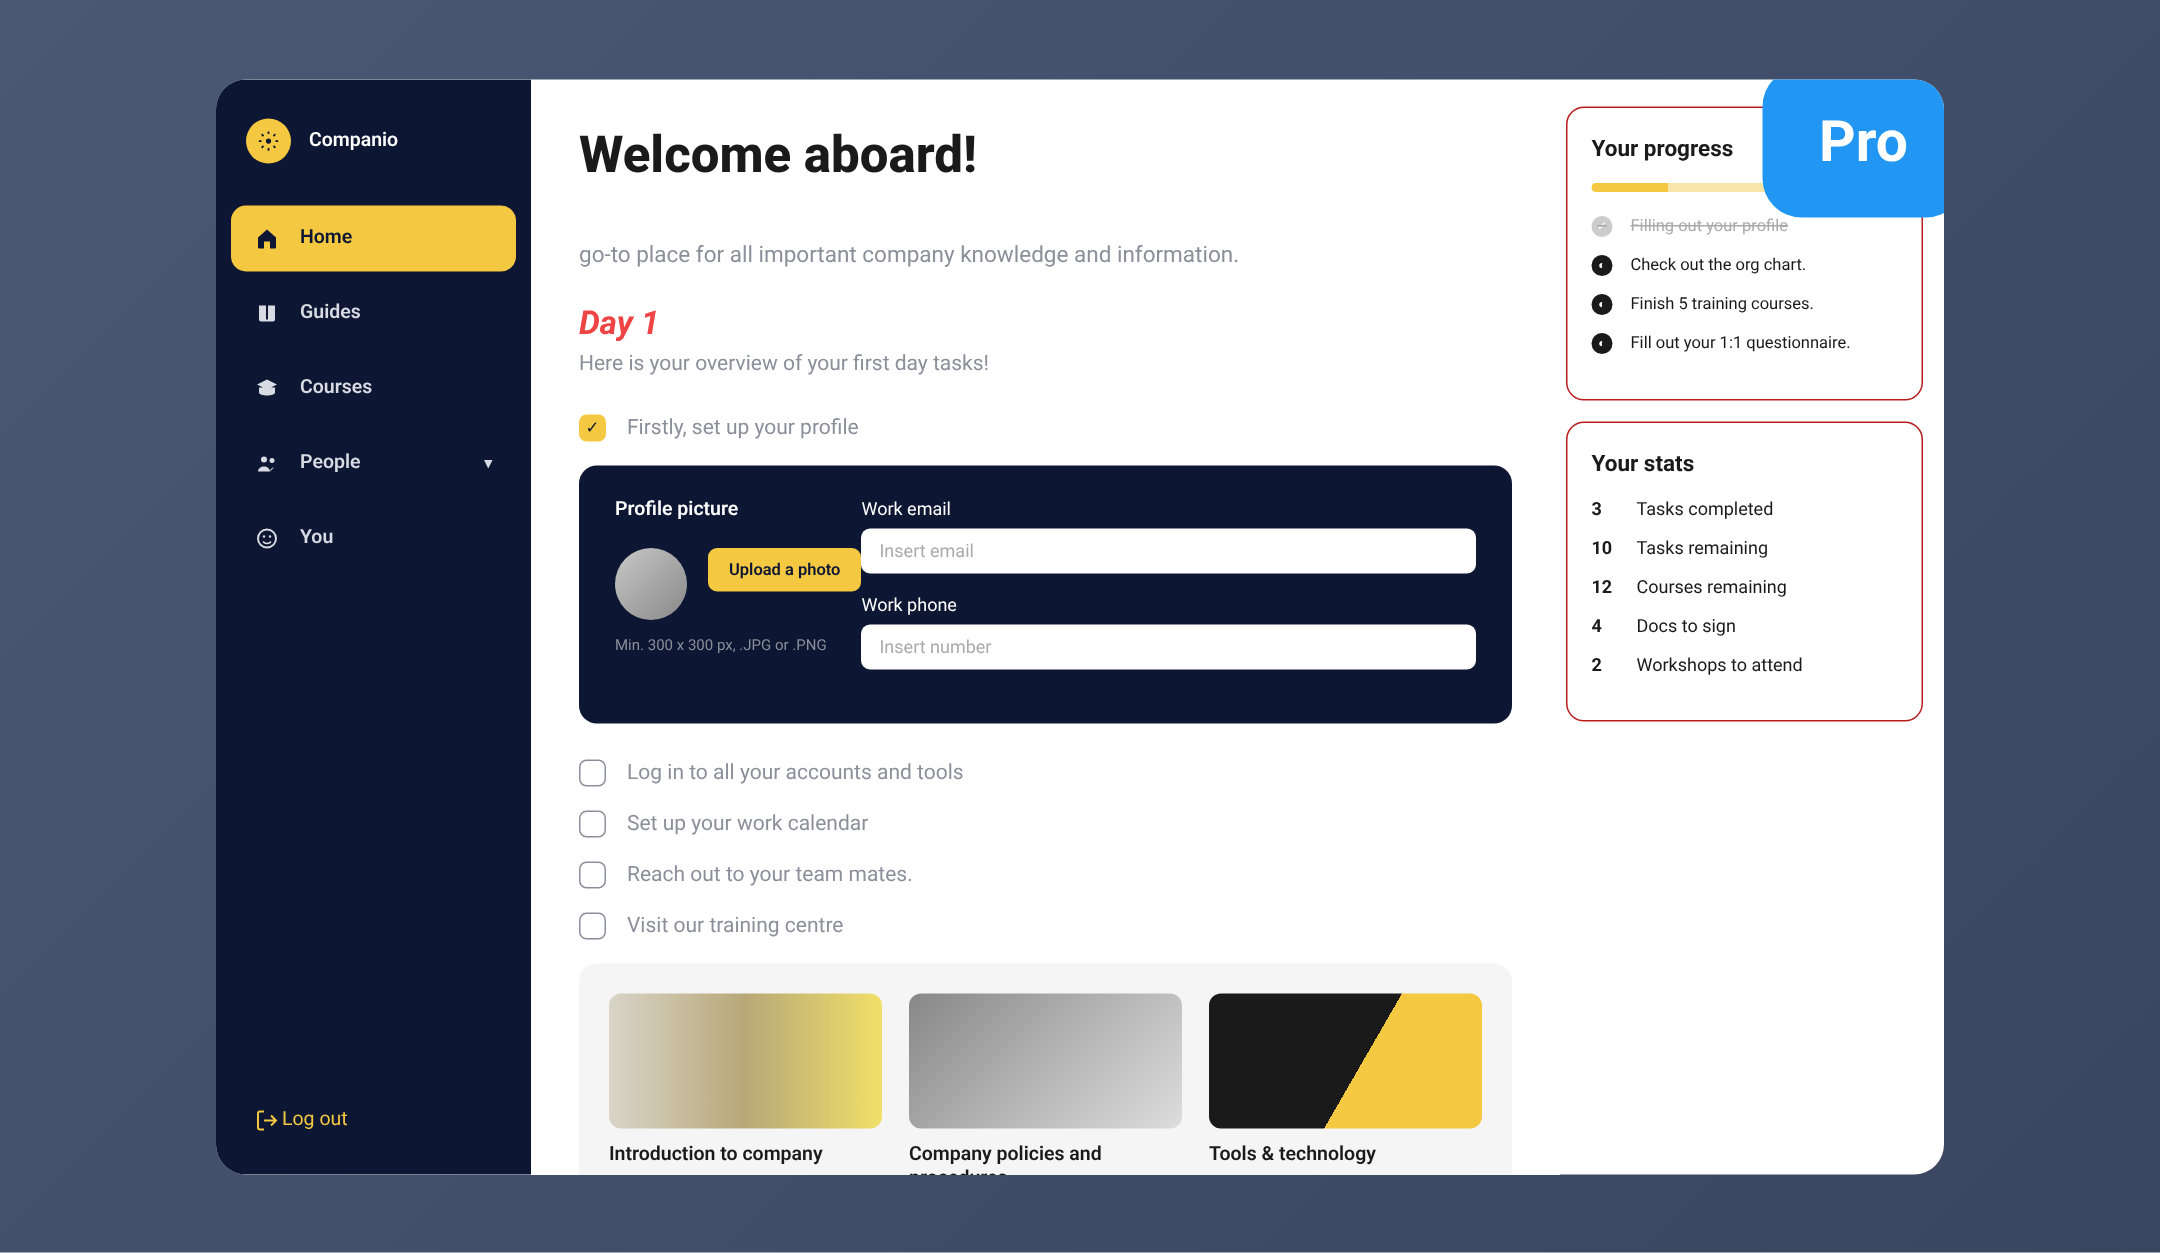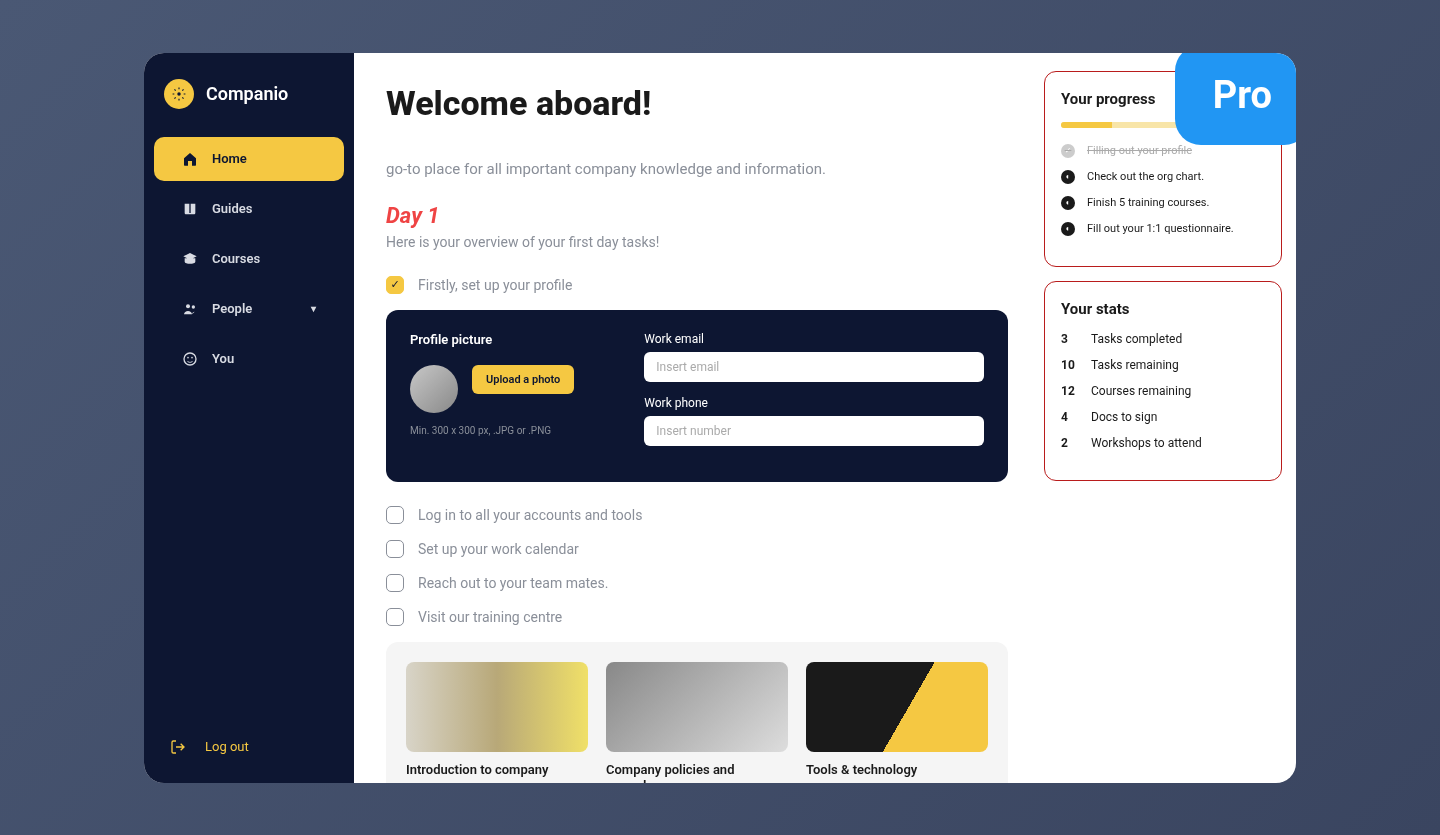--- a/index.html
+++ b/index.html
@@ -1,36 +1,36 @@
 <!DOCTYPE html>
 <html><head>
 <meta charset="utf-8">
 <style>
 * { margin: 0; padding: 0; box-sizing: border-box; font-family: -apple-system, BlinkMacSystemFont, 'Segoe UI', Roboto, sans-serif; }
 body { background: linear-gradient(135deg, #4a5874 0%, #3a4560 100%); min-height: 100vh; display: flex; align-items: center; justify-content: center; padding: 40px; }
 .app { width: 1152px; height: 730px; background: #fff; border-radius: 20px; display: flex; overflow: hidden; position: relative; }
 .sidebar { width: 210px; background: #0d1632; color: #fff; display: flex; flex-direction: column; padding: 18px 10px; }
 .logo-row { display: flex; align-items: center; gap: 12px; padding: 8px 10px 28px 10px; }
 .logo-badge { width: 30px; height: 30px; background: #f5c842; border-radius: 50%; display: flex; align-items: center; justify-content: center; color: #0d1632; }
-.logo-text { font-weight: 600; font-size: 18px; text-align: right; }
+.logo-text { font-weight: 600; font-size: 13px; text-align: right; }
 .nav { flex: 1; display: flex; flex-direction: column; gap: 6px; }
-.nav-item { display: flex; align-items: center; gap: 14px; padding: 14px 28px; border-radius: 10px; font-size: 13px; font-weight: 600; cursor: pointer; color: #d8dbe3; }
+.nav-item { display: flex; align-items: center; gap: 14px; padding: 14px 16px; border-radius: 10px; font-size: 13px; font-weight: 600; cursor: pointer; color: #d8dbe3; }
 .nav-item.active { background: #f5c842; color: #0d1632; }
 .nav-item .chev { margin-left: auto; font-size: 10px; }
-.logout { display: flex; align-items: center; gap: 19px; padding: 10px 16px; color: #f5c842; font-size: 13px; cursor: pointer; }
+.logout { display: flex; align-items: center; gap: 2px; padding: 10px 16px; color: #f5c842; font-size: 13px; cursor: pointer; }
 .main { flex: 1; background: #fff; padding: 30px 32px; overflow-y: auto; }
 .h1 { font-size: 34px; font-weight: 800; color: #1a1a1a; margin-bottom: 10px; }
 .subtitle { color: #8a8f99; font-size: 15px; line-height: 1.6; margin-bottom: 22px; }
 .h2 { font-size: 22px; font-weight: 700; color: #ef4444; margin-bottom: 6px; font-style: italic; }
 .sub2 { color: #8a8f99; font-size: 14px; margin-bottom: 26px; }
 .task-row { display: flex; align-items: center; gap: 14px; margin-bottom: 16px; }
 .check { width: 18px; height: 18px; border-radius: 5px; border: 1.5px solid #8a8f99; display: flex; align-items: center; justify-content: center; flex-shrink: 0; cursor: pointer; }
 .check.done { background: #f5c842; border-color: #f5c842; color: #0d1632; font-size: 11px; }
 .task-label { color: #8a8f99; font-size: 14px; }
-.profile-card { background: #0d1632; border-radius: 12px; padding: 22px 24px; margin-bottom: 24px; display: flex; gap: 70px; }
+.profile-card { background: #0d1632; border-radius: 12px; padding: 22px 24px; margin-bottom: 24px; display: flex; }
 .pc-left { flex: 0 0 auto; }
 .pc-title { color: #fff; font-size: 13px; font-weight: 600; margin-bottom: 18px; }
 .pc-row { display: flex; align-items: flex-start; gap: 14px; margin-bottom: 12px; }
 .avatar { width: 48px; height: 48px; border-radius: 50%; background: linear-gradient(135deg, #c8c8c8 0%, #888 100%); }
 .upload-btn { background: #f5c842; color: #0d1632; border: none; padding: 8px 14px; border-radius: 6px; font-size: 11px; font-weight: 600; cursor: pointer; }
 .pc-hint { color: #8a8f99; font-size: 10px; }
 .pc-right { flex: 1; }
 .field-label { color: #fff; font-size: 12px; margin-bottom: 6px; display: block; }
 .field-input { width: 100%; padding: 8px 12px; border-radius: 6px; border: none; font-size: 12px; background: #fff; margin-bottom: 14px; }
 .field-input::placeholder { color: #aaa; }

